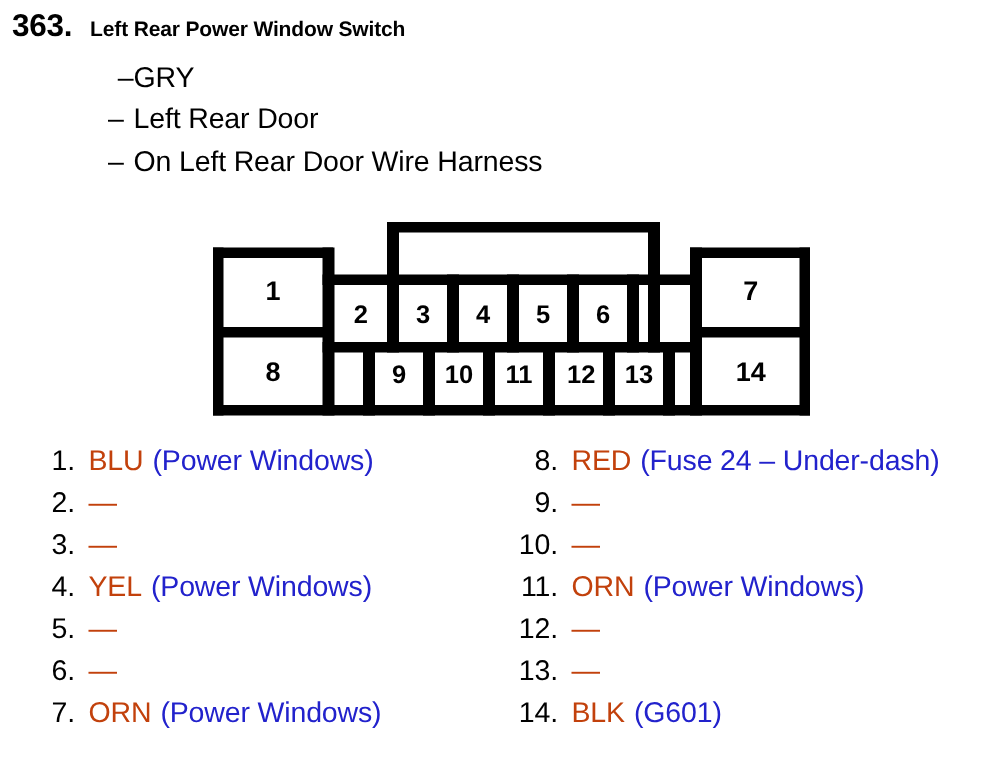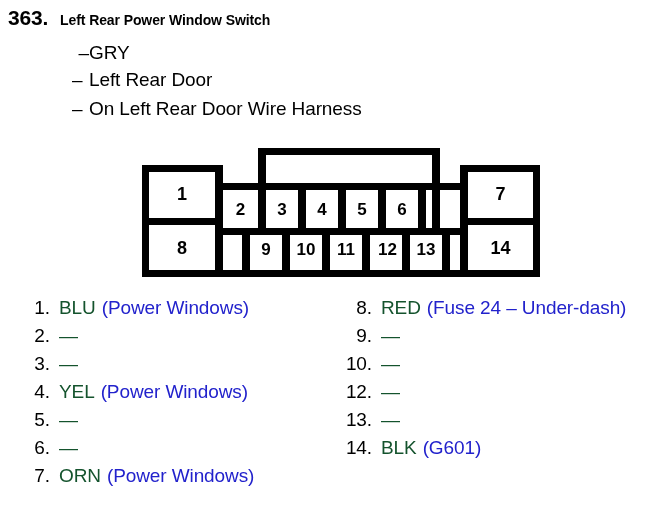--- a/index.html
+++ b/index.html
@@ -98,21 +98,21 @@
   }
   .pin-idx {
     display: inline-block;
     width: 34px;
     text-align: right;
     color: #000000;
   }
   .pin-wire {
     display: inline-block;
     margin-left: 9px;
-    color: #14532d;
+    color: #c2410c;
   }
   .pin-desc {
     display: inline-block;
     margin-left: 6px;
     color: #2222cc;
   }
   .pin-row.empty .pin-wire {
     letter-spacing: 0;
   }
 </style>
@@ -214,20 +214,23 @@
 <div class="pin-list" id="pin-list-right">
   <div class="pin-row">
     <span class="pin-idx">8.</span><span class="pin-wire">RED</span><span class="pin-desc">(Fuse 24 – Under-dash)</span>
   </div>
   <div class="pin-row empty">
     <span class="pin-idx">9.</span><span class="pin-wire">—</span><span class="pin-desc"></span>
   </div>
   <div class="pin-row empty">
     <span class="pin-idx">10.</span><span class="pin-wire">—</span><span class="pin-desc"></span>
   </div>
+  <div class="pin-row">
+    <span class="pin-idx">11.</span><span class="pin-wire">ORN</span><span class="pin-desc">(Power Windows)</span>
+  </div>
   <div class="pin-row empty">
     <span class="pin-idx">12.</span><span class="pin-wire">—</span><span class="pin-desc"></span>
   </div>
   <div class="pin-row empty">
     <span class="pin-idx">13.</span><span class="pin-wire">—</span><span class="pin-desc"></span>
   </div>
   <div class="pin-row">
     <span class="pin-idx">14.</span><span class="pin-wire">BLK</span><span class="pin-desc">(G601)</span>
   </div>
 </div>

